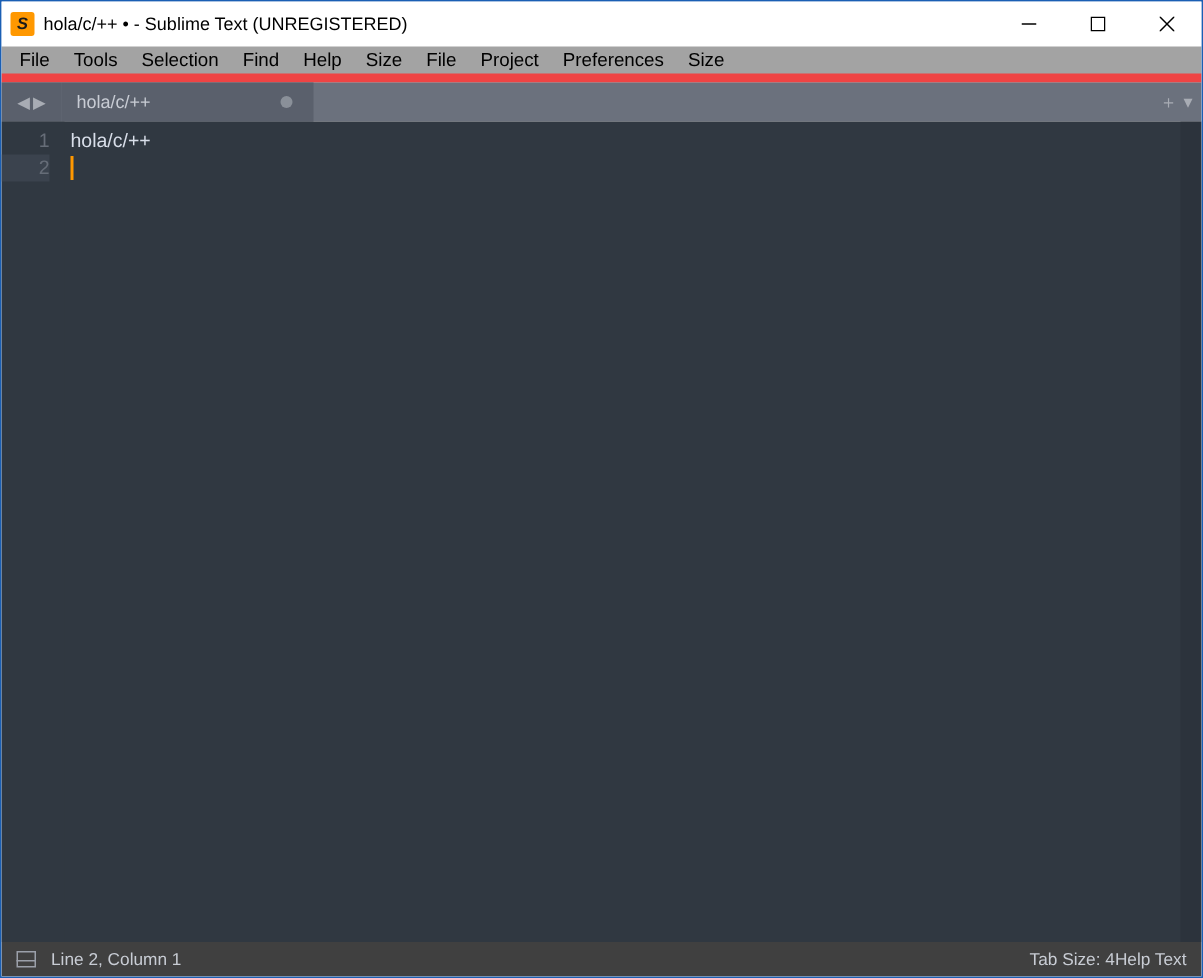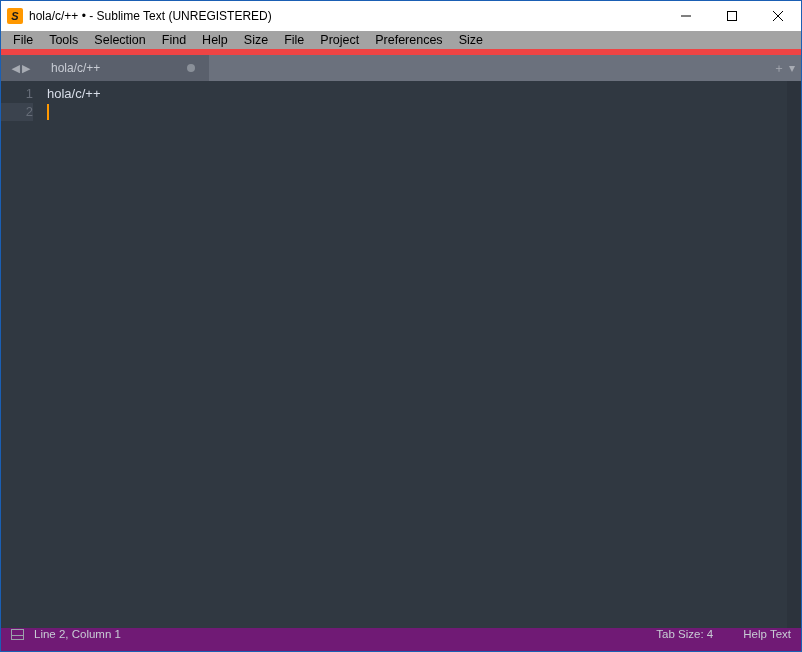--- a/index.html
+++ b/index.html
@@ -175,23 +175,23 @@
       height: 16px;
       background: #ff9800;
     }
     .scrollbar {
       width: 14px;
       background: #2c333c;
     }
     
     .statusbar {
       height: 23px;
-      background: #701a75;
-      display: flex;
-      align-items: flex-start;
+      background: #404040;
+      display: flex;
+      align-items: center;
       justify-content: space-between;
       color: #c8ccd4;
       font-size: 11.5px;
       padding: 0 10px;
     }
     .status-left {
       display: flex;
       align-items: center;
       gap: 10px;
     }
@@ -206,21 +206,20 @@
       position: absolute;
       left: -1px;
       right: -1px;
       bottom: -1px;
       height: 4px;
       border-top: 1px solid #9ba0aa;
     }
     .status-right {
       display: flex;
       align-items: center;
-      gap: 30px;
     }
   </style>
 </head>
 <body>
 
 <div class="titlebar">
   <div class="titlebar-left">
     <div class="app-icon">S</div>
     <div class="titlebar-text">hola/c/++ • - Sublime Text (UNREGISTERED)</div>
   </div>

